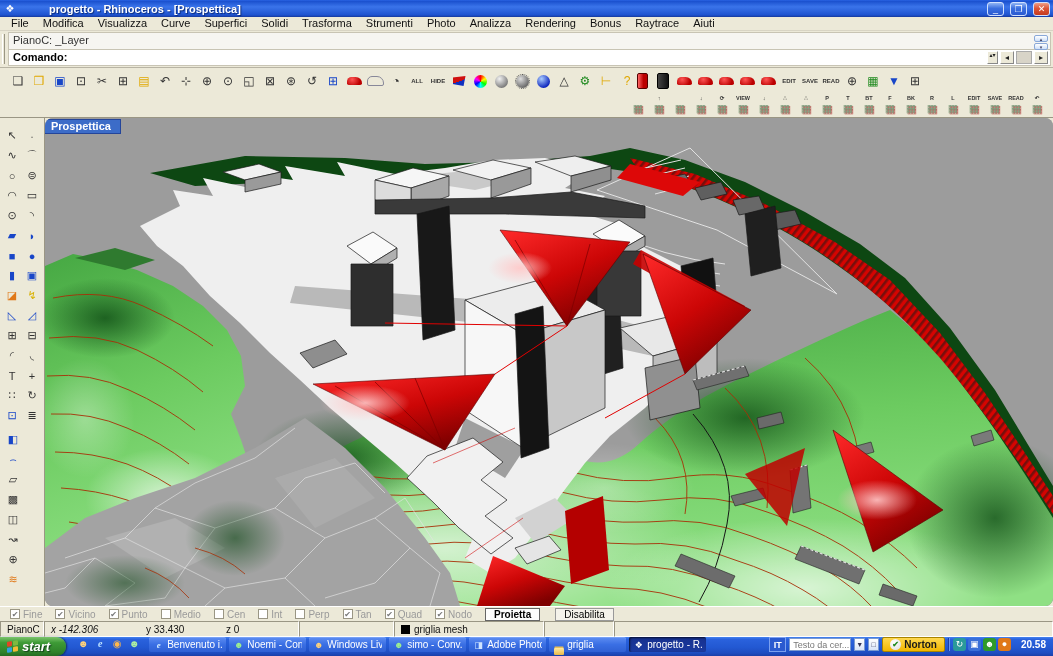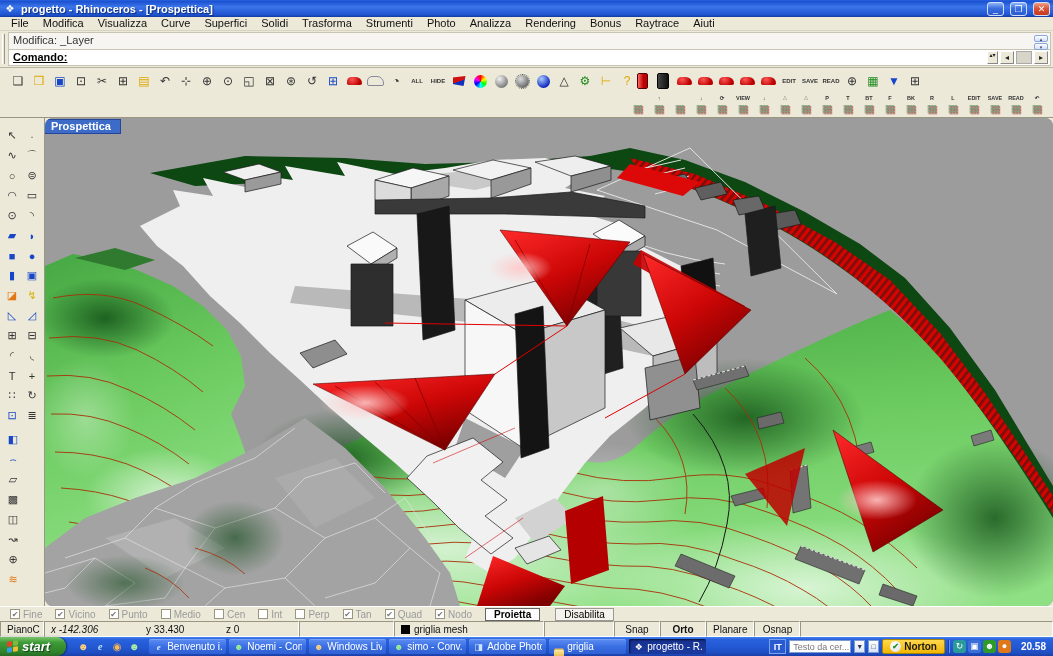--- a/index.html
+++ b/index.html
@@ -3,34 +3,34 @@
 <meta charset="utf-8">
 <style>
   * { margin:0; padding:0; box-sizing:border-box; }
   html,body { width:1053px; height:656px; overflow:hidden; font-family:"Liberation Sans",sans-serif; background:#ece9d8; }
   body { position:relative; font-size:11px; }
 
   
   .titlebar { height:17px; display:flex; align-items:center; padding:0 3px; gap:4px;
     background:linear-gradient(180deg,#2a64e4 0%,#1b51cf 8%,#3a74ea 40%,#1e53d0 88%,#16399c 100%); }
   .titlebar .appicon { width:14px; height:12px; color:#fff; font-size:10px; line-height:12px; text-align:center; }
-  .titlebar .title { flex:1; color:#fff; font-weight:bold; font-size:11px; text-shadow:1px 1px 1px #0a2a7a; white-space:nowrap; }
+  .titlebar .title { flex:1; color:#fff; font-weight:bold; font-size:11px; text-shadow:1px 1px 1px #0a2a7a; white-space:nowrap;margin-left:28px; }
   .winbtn { width:17px; height:14px; margin-left:2px; border:1px solid #cfe0ff; border-radius:3px; color:#fff; font-size:9px; line-height:12px; text-align:center;
     background:linear-gradient(180deg,#8fb4f4,#3a6fe0 45%,#2a5ad0); }
   .winbtn.close { background:linear-gradient(180deg,#f0a088,#dd5537 45%,#c23a20); }
 
   
   .menubar { height:14px; display:flex; align-items:center; background:#ece9d8; border-bottom:1px solid #d8d4c4; padding-left:4px; }
   .menubar span { padding:0 7px; font-size:11px; color:#111; line-height:13px; }
 
   
   .cmd { height:37px; background:#ece9d8; border-bottom:1px solid #b8b4a4; position:relative; padding:1px 2px 1px 8px; }
   .cmd .grip { position:absolute; left:2px; top:3px; bottom:3px; width:3px; border-left:1px solid #fff; border-right:1px solid #9a9684; }
   .cmd .hist { height:17px; background:#f6f5f1; border:1px solid #c8c4b4; border-bottom:none; padding:1px 4px; color:#333; }
-  .cmd .prompt { height:17px; background:#fff; border:1px solid #c8c4b4; padding:1px 4px; font-weight:bold; color:#000;text-decoration:underline; }
+  .cmd .prompt { height:17px; background:#fff; border:1px solid #c8c4b4; padding:1px 4px; font-weight:bold; color:#000; }
   .cmd-split { position:absolute; right:5px; top:4px; display:flex; flex-direction:column; gap:1px; }
   .cmd-split i { width:14px; height:7px; font-style:normal; font-size:5px; line-height:6px; text-align:center; color:#446;
     background:linear-gradient(#fff,#cfe0f8); border:1px solid #8aa8d8; border-radius:2px; }
   .cmd-nav { position:absolute; right:5px; bottom:3px; display:flex; align-items:center; gap:2px; }
   .cmd-nav i { font-style:normal; width:14px; height:13px; font-size:8px; line-height:12px; text-align:center; color:#222;
     background:#ece9d8; border:1px solid; border-color:#fff #888 #888 #fff; }
   .cmd-nav i.spin { width:11px; font-size:6px; line-height:6px; }
   .cmd-nav .gap { width:16px; height:13px; background:#d8d4c8; border:1px solid #aaa; }
 
   
@@ -81,21 +81,21 @@
   .statusbar { height:16px; background:#ece9d8; display:flex; font-size:10px; color:#111; }
   .sbcell { border:1px solid; border-color:#9a9684 #fff #fff #9a9684; padding:1px 6px; height:16px; white-space:nowrap; display:flex; align-items:center; gap:4px; }
   .sbcell.coords { width:255px; gap:0; }
   .sbcell.coords span { display:inline-block; }
   .sbcell .sw { width:9px; height:9px; background:#000; display:inline-block; }
   .sbtn { justify-content:center; min-width:46px; }
   .sbtn.bold { font-weight:bold; }
   .sbfill { flex:1; border:1px solid; border-color:#9a9684 #fff #fff #9a9684; }
 
   
-  .taskbar { height:19px; display:flex; align-items:center;
+  .taskbar { height:19px; display:flex; align-items:flex-start;
     background:linear-gradient(180deg,#4584f0 0%,#2a62dd 12%,#2258d2 55%,#1e4cc0 85%,#1a3fa8 100%); }
   .startbtn { height:19px; display:flex; align-items:center; gap:4px; padding:0 16px 0 7px; border-radius:0 9px 9px 0;
     background:linear-gradient(180deg,#7cc46c 0%,#3d9a36 30%,#2f822a 80%,#256b22 100%); box-shadow:1px 0 2px #0008; }
   .startbtn .slabel { color:#fff; font-weight:bold; font-style:italic; font-size:13px; text-shadow:1px 1px 1px #13411a; }
   .xpflag { display:grid; grid-template:5px 5px / 5px 5px; gap:1px; transform:skewY(-8deg); }
   .xpflag i { border-radius:1px; }
   .xpflag i:nth-child(1){background:#e34425;} .xpflag i:nth-child(2){background:#7eb940;}
   .xpflag i:nth-child(3){background:#30a0e0;} .xpflag i:nth-child(4){background:#f2bb35;}
   .ql { display:flex; align-items:center; gap:3px; padding:0 8px 0 10px; }
   .qli { width:14px; height:14px; border-radius:2px; font-size:10px; line-height:14px; text-align:center; color:#fff; }
@@ -149,21 +149,21 @@
     <span>Photo</span>
     <span>Analizza</span>
     <span>Rendering</span>
     <span>Bonus</span>
     <span>Raytrace</span>
     <span>Aiuti</span>
 </div>
 
 <div class="cmd">
   <span class="grip"></span>
-  <div class="hist">Modifica: _Layer</div>
+  <div class="hist">PianoC: _Layer</div>
   <div class="prompt">Comando:</div>
   <div class="cmd-split">
     <i>▴</i>
     <i>▾</i>
   </div>
   <div class="cmd-nav">
     <i class="spin">▴▾</i>
     <i>◂</i>
     <span class="gap"></span>
     <i>▸</i>
@@ -637,26 +637,20 @@
     <span style="width:95px;font-style:italic;">x -142.306</span>
     <span style="width:80px;">y 33.430</span>
     <span>z 0</span>
   </span>
   <span class="sbcell" style="width:95px;"></span>
   <span class="sbcell" style="width:150px;">
     <span class="sw"></span>
     <span>griglia mesh</span>
   </span>
   <span class="sbcell" style="width:70px;"></span>
-  <span style="display:flex;">
-    <span class="sbcell sbtn">Snap</span>
-      <span class="sbcell sbtn bold">Orto</span>
-      <span class="sbcell sbtn">Planare</span>
-      <span class="sbcell sbtn">Osnap</span>
-  </span>
   <span class="sbfill"></span>
 </div>
 
 <div class="taskbar">
   <div class="startbtn">
     <span class="xpflag">
         <i></i>
         <i></i>
         <i></i>
         <i></i>

